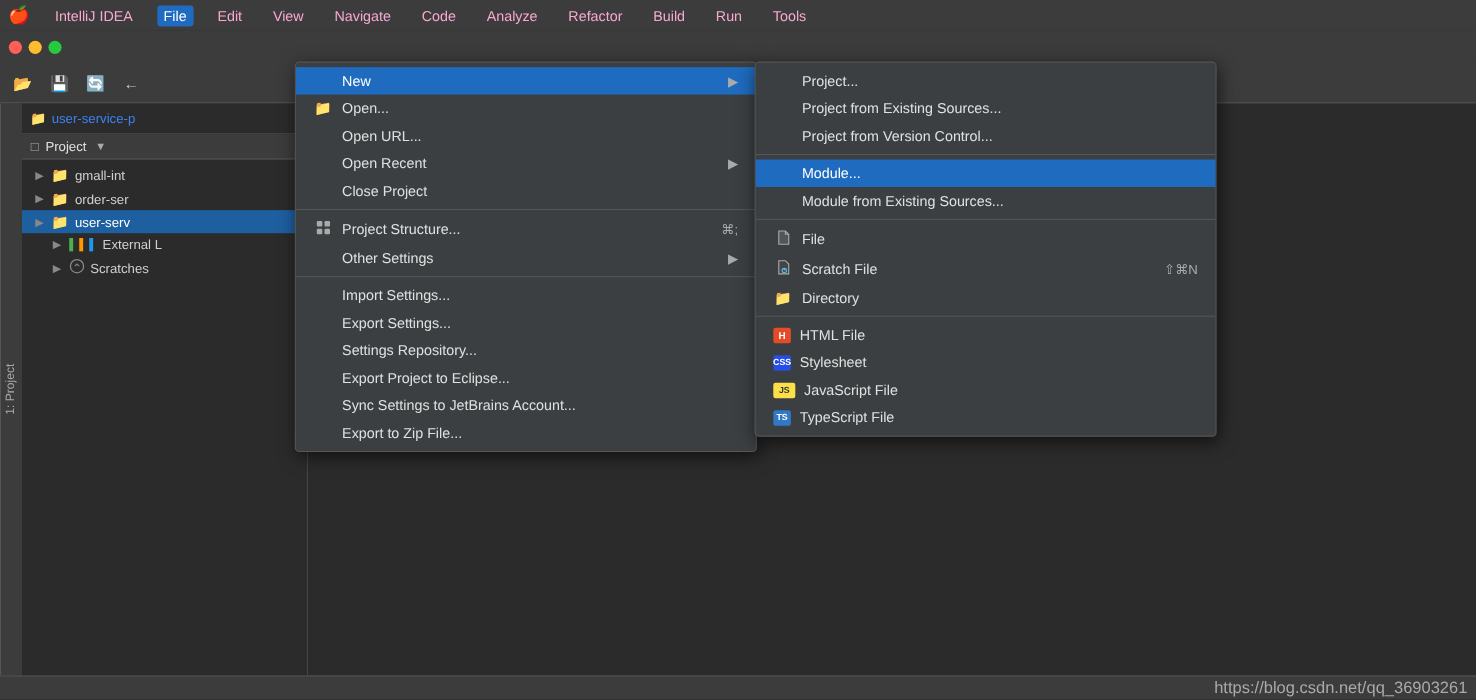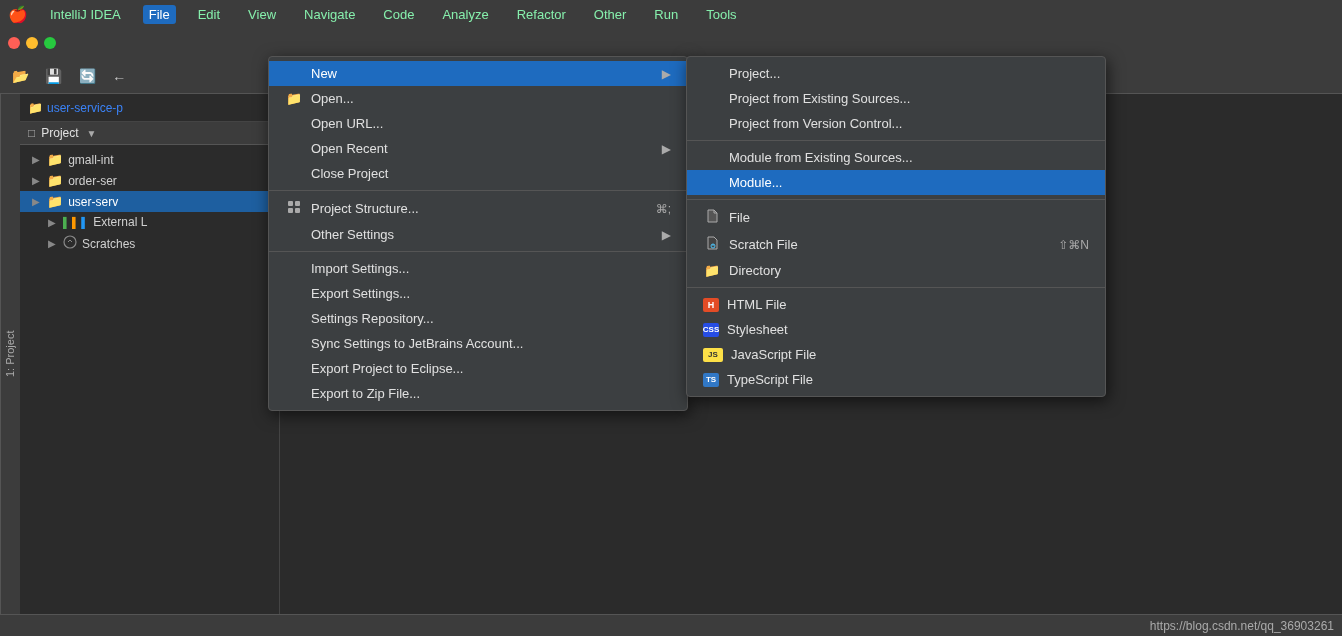--- a/index.html
+++ b/index.html
@@ -21,21 +21,21 @@
       background: #3c3c3c;
       padding: 0 8px;
       gap: 16px;
     }
     .apple-icon {
       font-size: 16px;
       color: #fff;
       cursor: pointer;
     }
     .menu-bar-item {
-      color: #86efac;
+      color: #f9a8d4;
       font-size: 13px;
       font-weight: 400;
       padding: 2px 6px;
       border-radius: 3px;
       cursor: pointer;
       white-space: nowrap;
     }
     .menu-bar-item.active {
       background: #1e6bbf;
       color: #fff;
@@ -218,21 +218,21 @@
     
     .status-bar {
       height: 22px;
       background: #3c3c3c;
       border-top: 1px solid #555;
       display: flex;
       align-items: center;
       padding: 0 8px;
     }
     .status-url {
-      font-size: 12px;
+      font-size: 15px;
       color: #aaa;
       margin-left: auto;
     }
 
     
     .traffic-lights {
       display: flex;
       gap: 6px;
       align-items: center;
       padding: 4px 8px;
@@ -272,21 +272,21 @@
 <div class="menu-bar">
   <span class="apple-icon">🍎</span>
   <span class="menu-bar-item">IntelliJ IDEA</span>
   <span class="menu-bar-item active">File</span>
   <span class="menu-bar-item">Edit</span>
   <span class="menu-bar-item">View</span>
   <span class="menu-bar-item">Navigate</span>
   <span class="menu-bar-item">Code</span>
   <span class="menu-bar-item">Analyze</span>
   <span class="menu-bar-item">Refactor</span>
-  <span class="menu-bar-item">Other</span>
+  <span class="menu-bar-item">Build</span>
   <span class="menu-bar-item">Run</span>
   <span class="menu-bar-item">Tools</span>
 </div>
 
 <div class="ide-container">
 
   <div style="display:flex; flex-direction:column; background:#3c3c3c;">
     <div class="traffic-lights">
       <div class="tl-red"></div>
       <div class="tl-yellow"></div>
@@ -413,53 +413,53 @@
     <div class="menu-item">
       <span class="menu-item-icon"></span>
       <span>Export Settings...</span>
     </div>
     <div class="menu-item">
       <span class="menu-item-icon"></span>
       <span>Settings Repository...</span>
     </div>
     <div class="menu-item">
       <span class="menu-item-icon"></span>
+      <span>Export Project to Eclipse...</span>
+    </div>
+    <div class="menu-item">
+      <span class="menu-item-icon"></span>
       <span>Sync Settings to JetBrains Account...</span>
     </div>
     <div class="menu-item">
       <span class="menu-item-icon"></span>
-      <span>Export Project to Eclipse...</span>
-    </div>
-    <div class="menu-item">
-      <span class="menu-item-icon"></span>
       <span>Export to Zip File...</span>
     </div>
   </div>
 
   <div class="new-submenu">
     <div class="menu-item">
       <span class="menu-item-icon"></span>
       <span>Project...</span>
     </div>
     <div class="menu-item">
       <span class="menu-item-icon"></span>
       <span>Project from Existing Sources...</span>
     </div>
     <div class="menu-item">
       <span class="menu-item-icon"></span>
       <span>Project from Version Control...</span>
     </div>
     <div class="menu-separator"></div>
+    <div class="menu-item highlighted">
+      <span class="menu-item-icon"></span>
+      <span>Module...</span>
+    </div>
     <div class="menu-item">
       <span class="menu-item-icon"></span>
       <span>Module from Existing Sources...</span>
-    </div>
-    <div class="menu-item highlighted">
-      <span class="menu-item-icon"></span>
-      <span>Module...</span>
     </div>
     <div class="menu-separator"></div>
     <div class="menu-item">
       <span class="menu-item-icon" style="color:#aaa;">
         <svg width="13" height="14" viewBox="0 0 13 14" fill="none">
           <path d="M2 1h6l3 3v9H2V1z" stroke="#aaa" stroke-width="1" fill="#555"></path>
           <path d="M8 1v3h3" stroke="#aaa" stroke-width="1" fill="none"></path>
         </svg>
       </span>
       <span>File</span>

